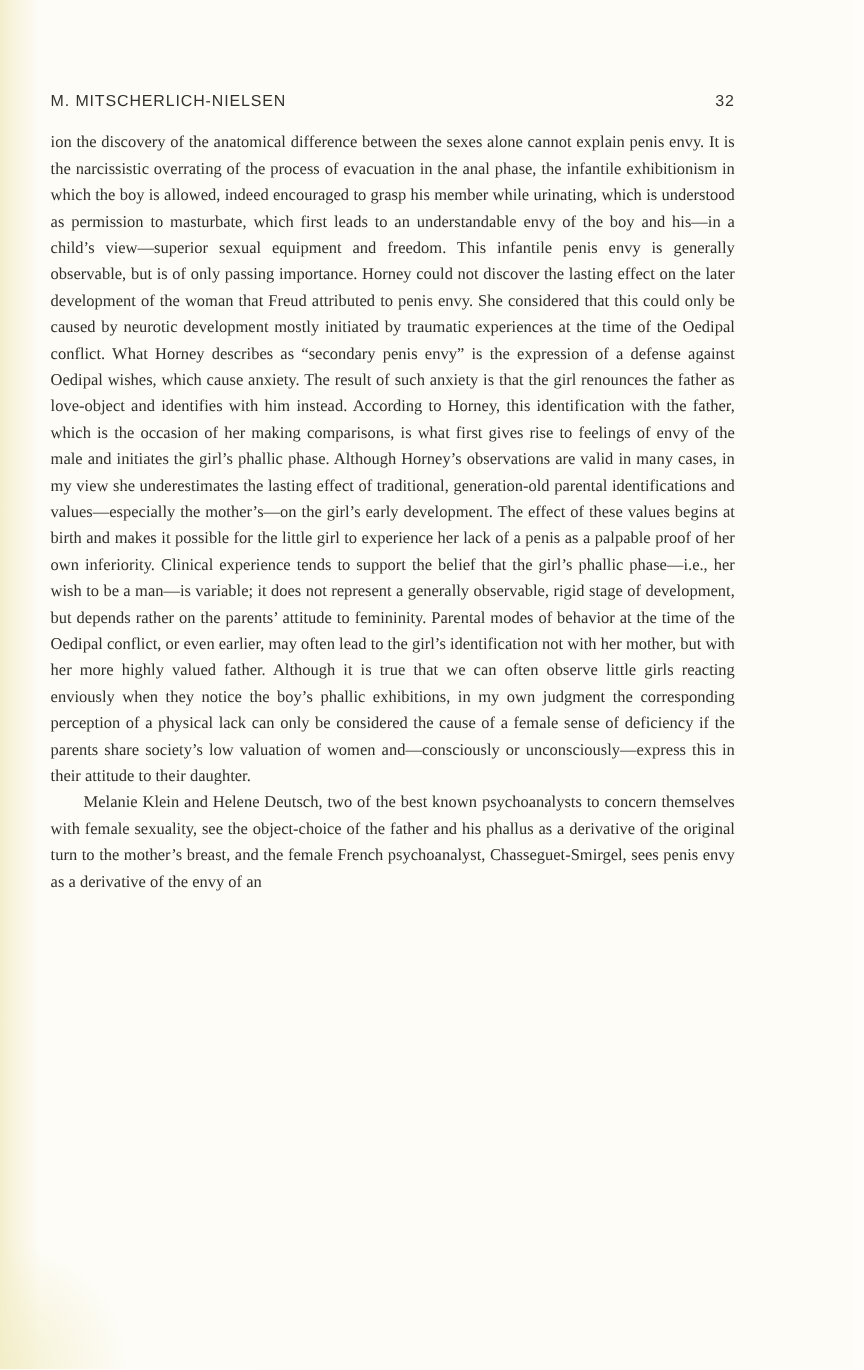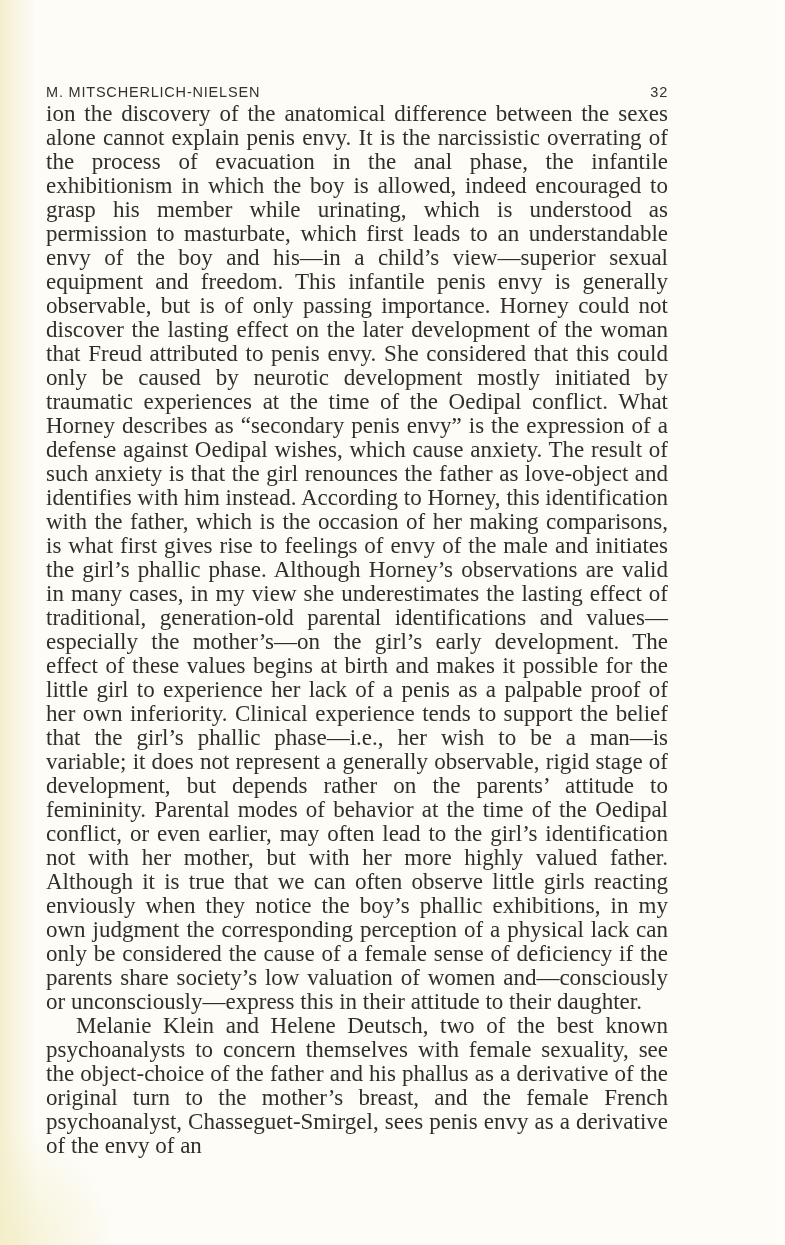--- a/index.html
+++ b/index.html
@@ -54,22 +54,22 @@
     display: flex;
     justify-content: space-between;
     align-items: baseline;
     font-family: "Liberation Sans", sans-serif;
     font-size: 14.5px;
     font-weight: 500;
     letter-spacing: 0.8px;
     color: #34322d;
   }
   .bodytext {
-    margin-top: 2px;
-    font-size: 23px;
+    margin-top: 18px;
+    font-size: 15px;
     line-height: 24px;
     text-align: justify;
     color: #312f29;
   }
   .bodytext p {
     margin: 0;
   }
   .indent {
     text-indent: 30px;
   }

